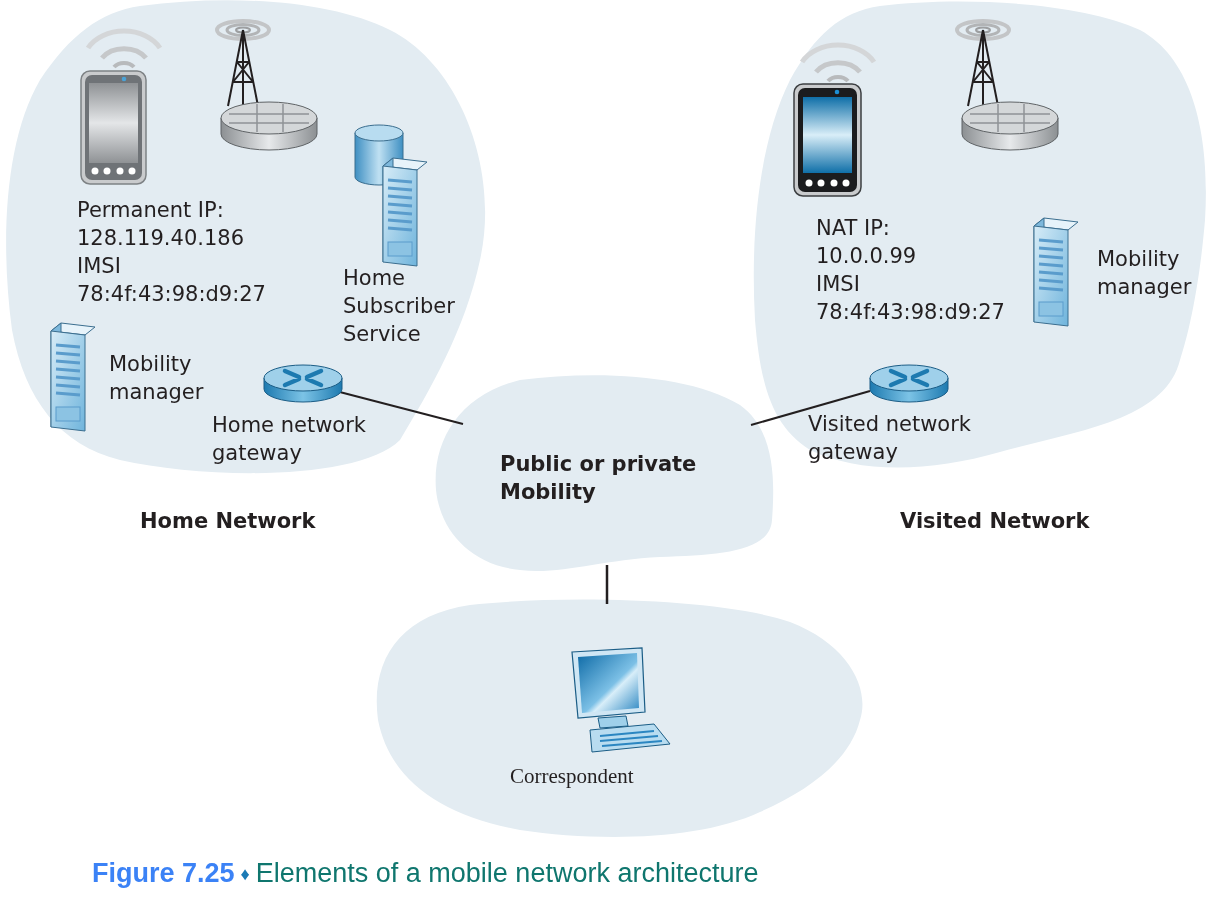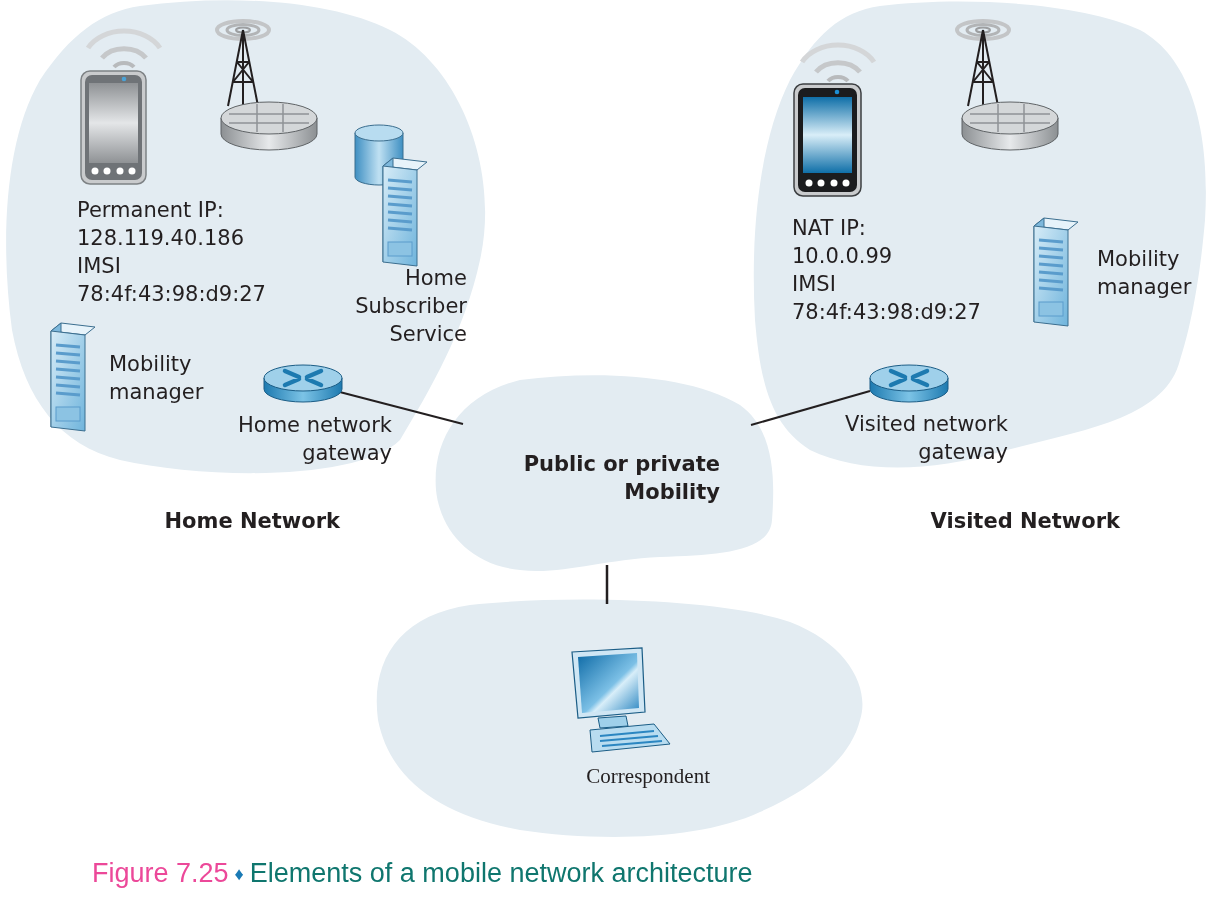--- a/index.html
+++ b/index.html
@@ -1,24 +1,24 @@
 <!DOCTYPE html>
 <html><head>
 <meta charset="utf-8">
 <style>
   html, body { margin:0; padding:0; background:#ffffff; }
   body { width:1211px; height:905px; position:relative; overflow:hidden;
          font-family:"DejaVu Sans", sans-serif; color:#231f20; }
   #scene { position:absolute; left:0; top:0; width:1211px; height:905px; }
   .lbl { position:absolute; font-size:21px; line-height:28px; color:#231f20; white-space:nowrap; }
-  .center { text-align:right; }
+  .center { text-align:left; }
   .bold { font-weight:bold; }
   #caption { position:absolute; left:92px; top:858px; font-size:27px; white-space:nowrap;
              font-family:"Liberation Sans", sans-serif; }
-  #caption .num { color:#ec4899; font-weight:normal;text-align:center; }
+  #caption .num { color:#3b82f6; font-weight:bold;text-align:center; }
   #caption .diamond { color:#1a7ab5; font-size:18px; margin:0 6px; vertical-align:2px; }
   #caption .txt { color:#0f766e; }
 </style>
 </head>
 <body>
 
 <svg id="scene" width="1211" height="905" viewBox="0 0 1211 905">
   <defs>
     <linearGradient id="phoneGray" x1="0" y1="0" x2="0" y2="1">
       <stop offset="0" stop-color="#8f9295"></stop>
@@ -194,21 +194,21 @@
 
 <div class="lbl center" style="left:212px;top:411px;width:180px;">
   <div>Home network</div>
   <div>gateway</div>
 </div>
 
 <div class="lbl center" style="left:140px;top:507px;width:200px;">
   <div class="bold">Home Network</div>
 </div>
 
-<div class="lbl" style="left:792px;top:214px;">
+<div class="lbl" style="left:816px;top:214px;">
   <div>NAT IP:</div>
   <div>10.0.0.99</div>
   <div>IMSI</div>
   <div>78:4f:43:98:d9:27</div>
 </div>
 
 <div class="lbl" style="left:1097px;top:245px;">
   <div>Mobility</div>
   <div>manager</div>
 </div>

